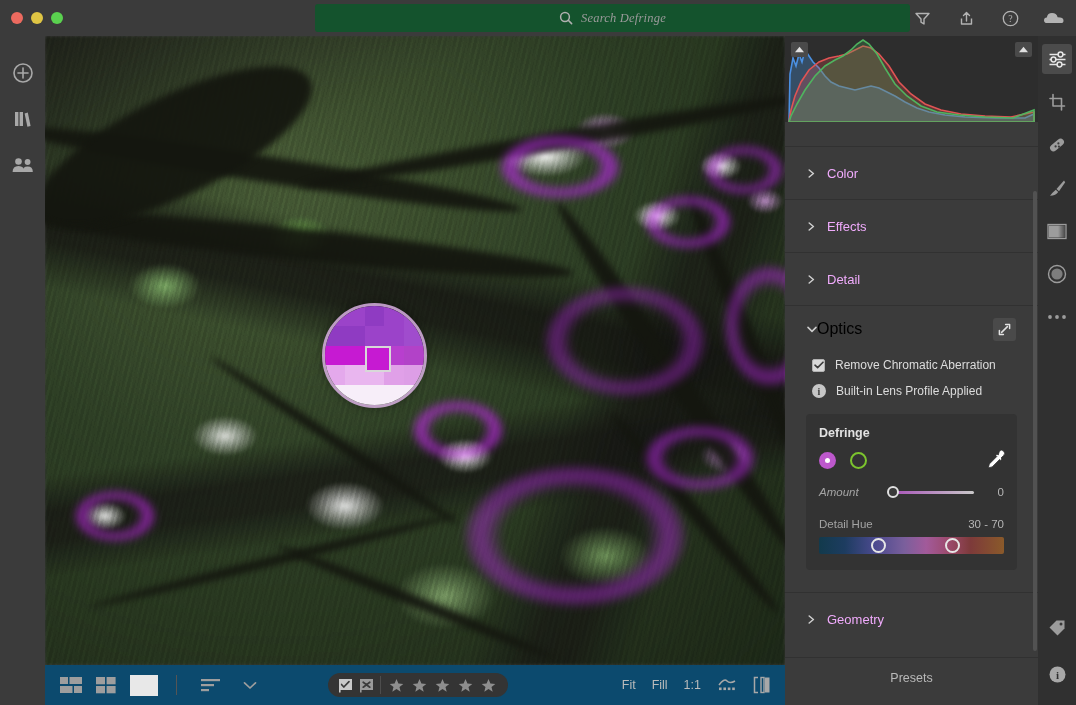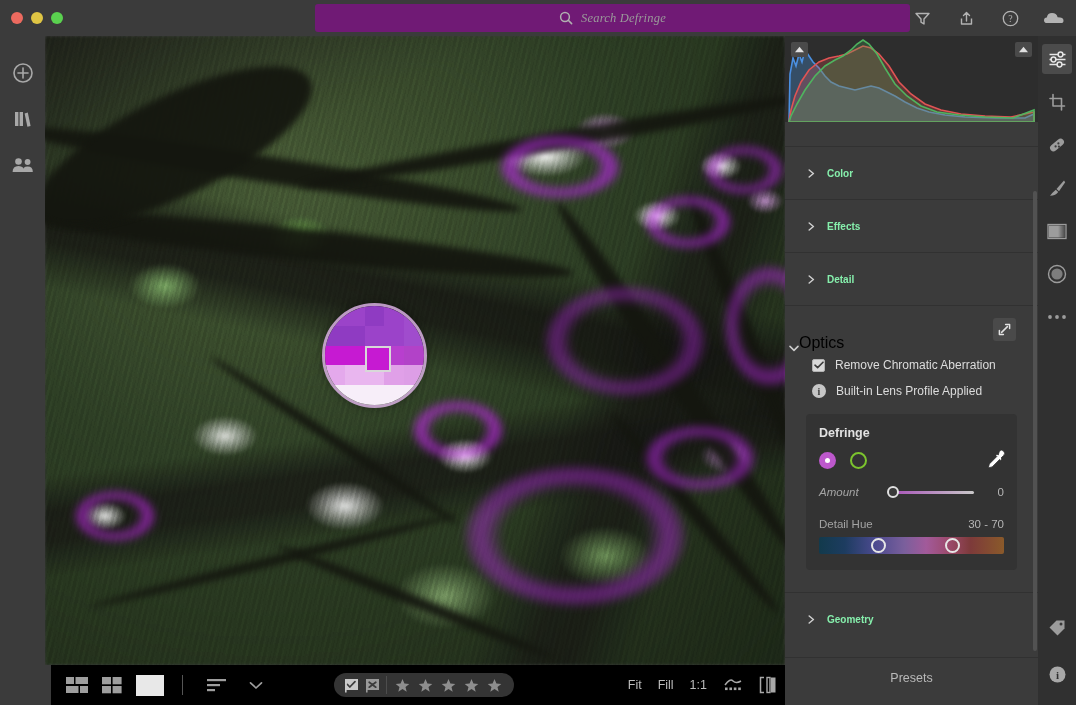--- a/index.html
+++ b/index.html
@@ -18,21 +18,21 @@
     background: #3b3b3b; display: flex; align-items: center;
   }
   .traffic { display: flex; gap: 8px; padding-left: 11px; align-items: center; }
   .tl { width: 12px; height: 12px; border-radius: 50%; }
   .tl.red { background: #ec6a5f; }
   .tl.yellow { background: #dfc544; }
   .tl.green { background: #5ad14f; }
 
   .searchbox {
     position: absolute; left: 315px; top: 4px; width: 595px; height: 28px;
-    background: #701a75; border-radius: 3px;
+    background: #14532d; border-radius: 3px;
     display: flex; align-items: center; justify-content: center; gap: 8px;
   }
   .searchbox .ph {
     font-size: 12.5px; font-style: italic; color: #9a9a9a;
     font-family: "Liberation Serif", serif; letter-spacing: .2px;
   }
   .topicons { position: absolute; right: 0; top: 0; height: 36px; display: flex; align-items: center; }
   .topicons .ti { width: 44px; height: 36px; display: flex; align-items: center; justify-content: center; cursor: pointer; }
 
   
@@ -110,22 +110,22 @@
   }
   .loupe-grid { position: absolute; inset: 0; display: grid;
     grid-template-columns: repeat(5,1fr); grid-template-rows: repeat(5,1fr); }
   .loupe-sel {
     position: absolute; left: 40px; top: 40px; width: 26px; height: 26px;
     border: 2px solid #d8d8d8; background: #c61ad2;
   }
 
   
   .bottombar {
-    position: absolute; left: 51px; top: 665px; width: 740px; height: 40px;
-    background: #000000; display: flex; align-items: center;
+    position: absolute; left: 45px; top: 665px; width: 740px; height: 40px;
+    background: #0c4a6e; display: flex; align-items: center;
   }
   .bb-left { display: flex; align-items: center; gap: 14px; padding-left: 15px; }
   .bb-btn { cursor: pointer; display: flex; align-items: center; justify-content: center; }
   .divider-v { width: 1px; height: 20px; background: #555; margin: 0 4px; }
   .flagpill {
     display: flex; align-items: center; background: #343434; border-radius: 13px;
     height: 24px; padding: 0 4px;
   }
   .flagpill .seg { display: flex; gap: 6px; padding: 0 6px; align-items: center; }
   .flagpill .sep { width: 1px; height: 18px; background: #4d4d4d; }
@@ -145,25 +145,25 @@
   .histo-btn {
     position: absolute; top: 6px; width: 17px; height: 15px; background: #4a4a4a;
     border-radius: 2px; display: flex; align-items: center; justify-content: center; cursor: pointer;
   }
   .histo-strip { height: 24px; background: #3b3b3b; }
 
   .sect {
     border-top: 1px solid #313131; height: 53px; display: flex; align-items: center;
     padding-left: 22px; cursor: pointer; position: relative;
   }
-  .sect .cap { font-size: 10px; color: #86efac; margin-left: 11px; font-weight: bold; }
+  .sect .cap { font-size: 13px; color: #f0abfc; margin-left: 11px; }
   .chev { width: 9px; height: 9px; }
 
   .optics { border-top: 1px solid #313131; padding-bottom: 4px; }
-  .optics-head { height: 46px; display: flex; align-items: flex-end; padding-left: 4px; position: relative; cursor: pointer; }
+  .optics-head { height: 46px; display: flex; align-items: center; padding-left: 22px; position: relative; cursor: pointer; }
   .expand-btn {
     position: absolute; right: 22px; top: 12px; width: 23px; height: 23px;
     background: #4a4a4a; border-radius: 3px; display: flex; align-items: center; justify-content: center;
     cursor: pointer;
   }
   .optrow { display: flex; align-items: center; height: 26px; padding-left: 27px; gap: 10px; }
   .cbx {
     width: 13px; height: 13px; border: 1px solid #b2b2b2; border-radius: 2px;
     background: #d8d8d8; display: flex; align-items: center; justify-content: center; cursor: pointer;
   }

